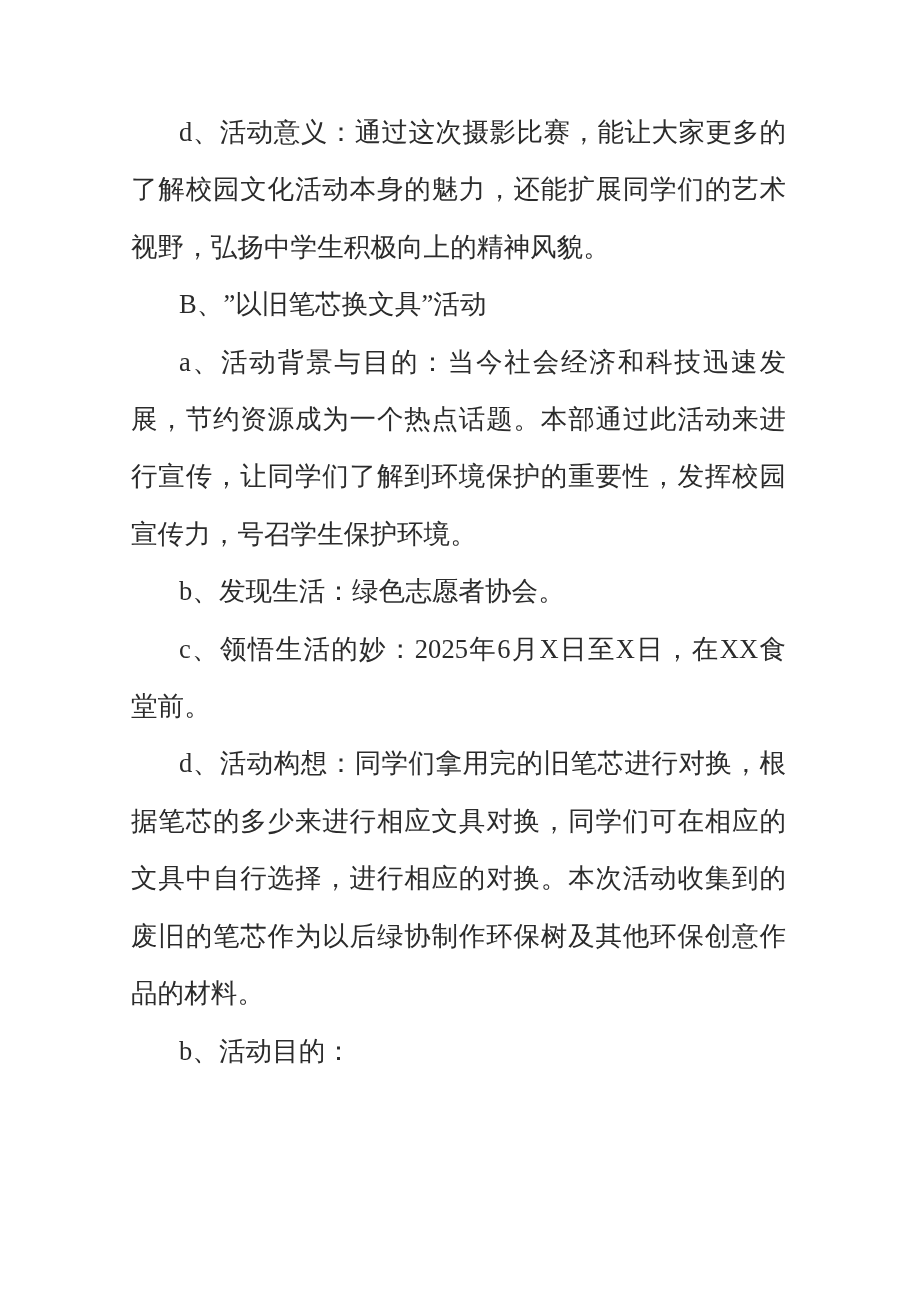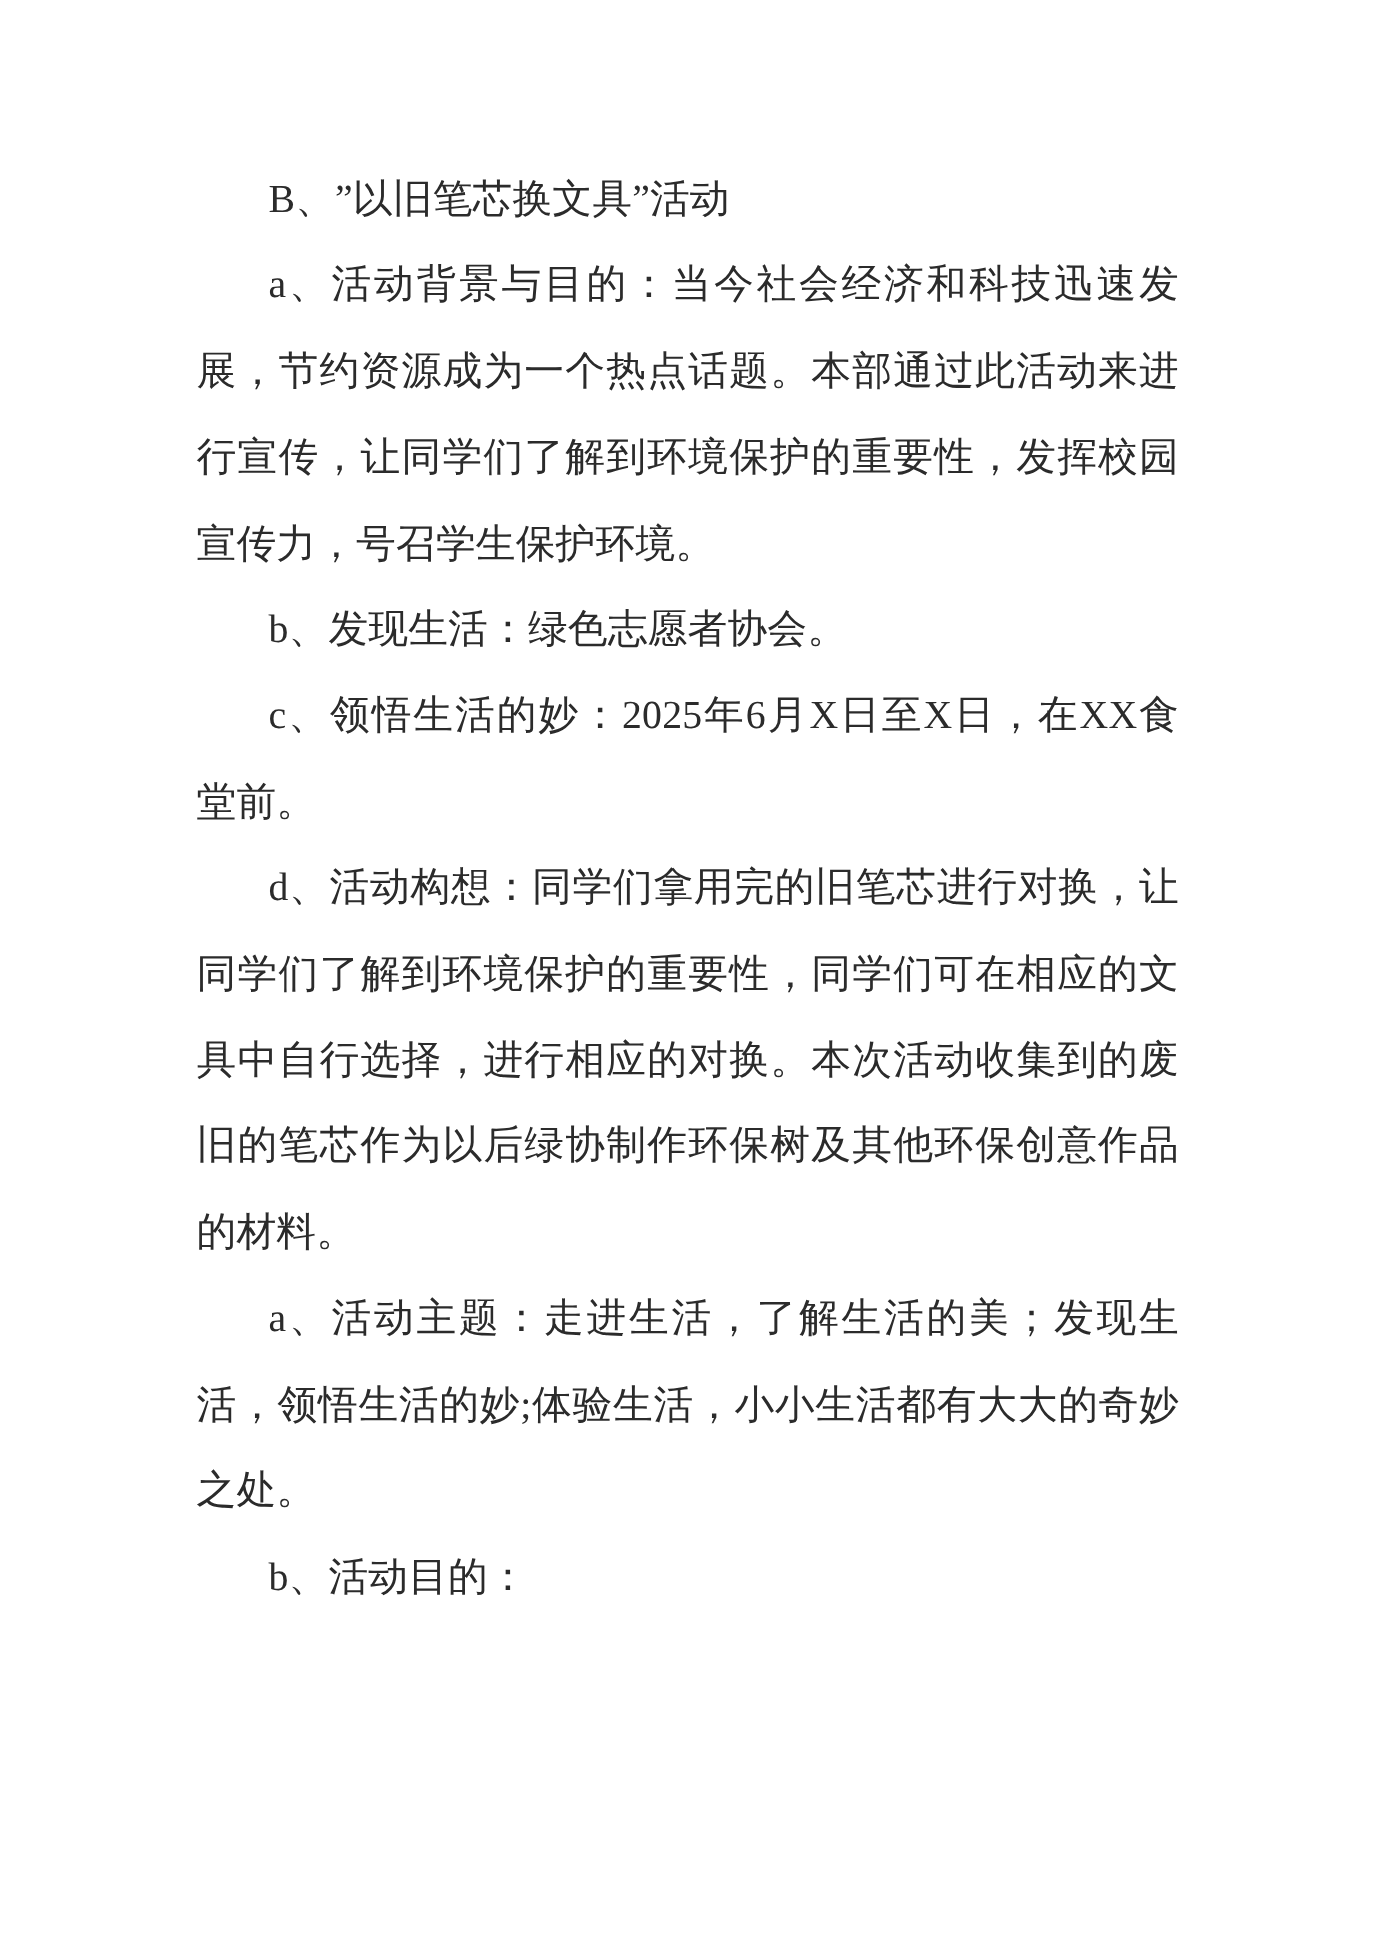--- a/index.html
+++ b/index.html
@@ -43,30 +43,30 @@
     font-weight: 400;
     -webkit-font-smoothing: antialiased;
   }
 </style>
 </head>
 <body>
 
 <div id="page">
   <div id="doc-body">
 
+    <p class="para">d、活动意义：通过这次摄影比赛，能让大家更多的了解校园文化活动本身的魅力，还能扩展同学们的艺术视野，弘扬中学生积极向上的精神风貌。</p>
 
     <p class="para">B、”以旧笔芯换文具”活动</p>
 
     <p class="para">a、活动背景与目的：当今社会经济和科技迅速发展，节约资源成为一个热点话题。本部通过此活动来进行宣传，让同学们了解到环境保护的重要性，发挥校园宣传力，号召学生保护环境。</p>
 
     <p class="para">b、发现生活：绿色志愿者协会。</p>
 
     <p class="para">c、领悟生活的妙：2025年6月X日至X日，在XX食堂前。</p>
 
-    <p class="para">d、活动构想：同学们拿用完的旧笔芯进行对换，让同学们了解到环境保护的重要性，同学们可在相应的文具中自行选择，进行相应的对换。本次活动收集到的废旧的笔芯作为以后绿协制作环保树及其他环保创意作品的材料。</p>
+    <p class="para">d、活动构想：同学们拿用完的旧笔芯进行对换，根据笔芯的多少来进行相应文具对换，同学们可在相应的文具中自行选择，进行相应的对换。本次活动收集到的废旧的笔芯作为以后绿协制作环保树及其他环保创意作品的材料。</p>
 
 
-    <p class="para">a、活动主题：走进生活，了解生活的美；发现生活，领悟生活的妙;体验生活，小小生活都有大大的奇妙之处。</p>
 
     <p class="para">b、活动目的：</p>
 
   </div>
 </div>
 
 </body></html>

